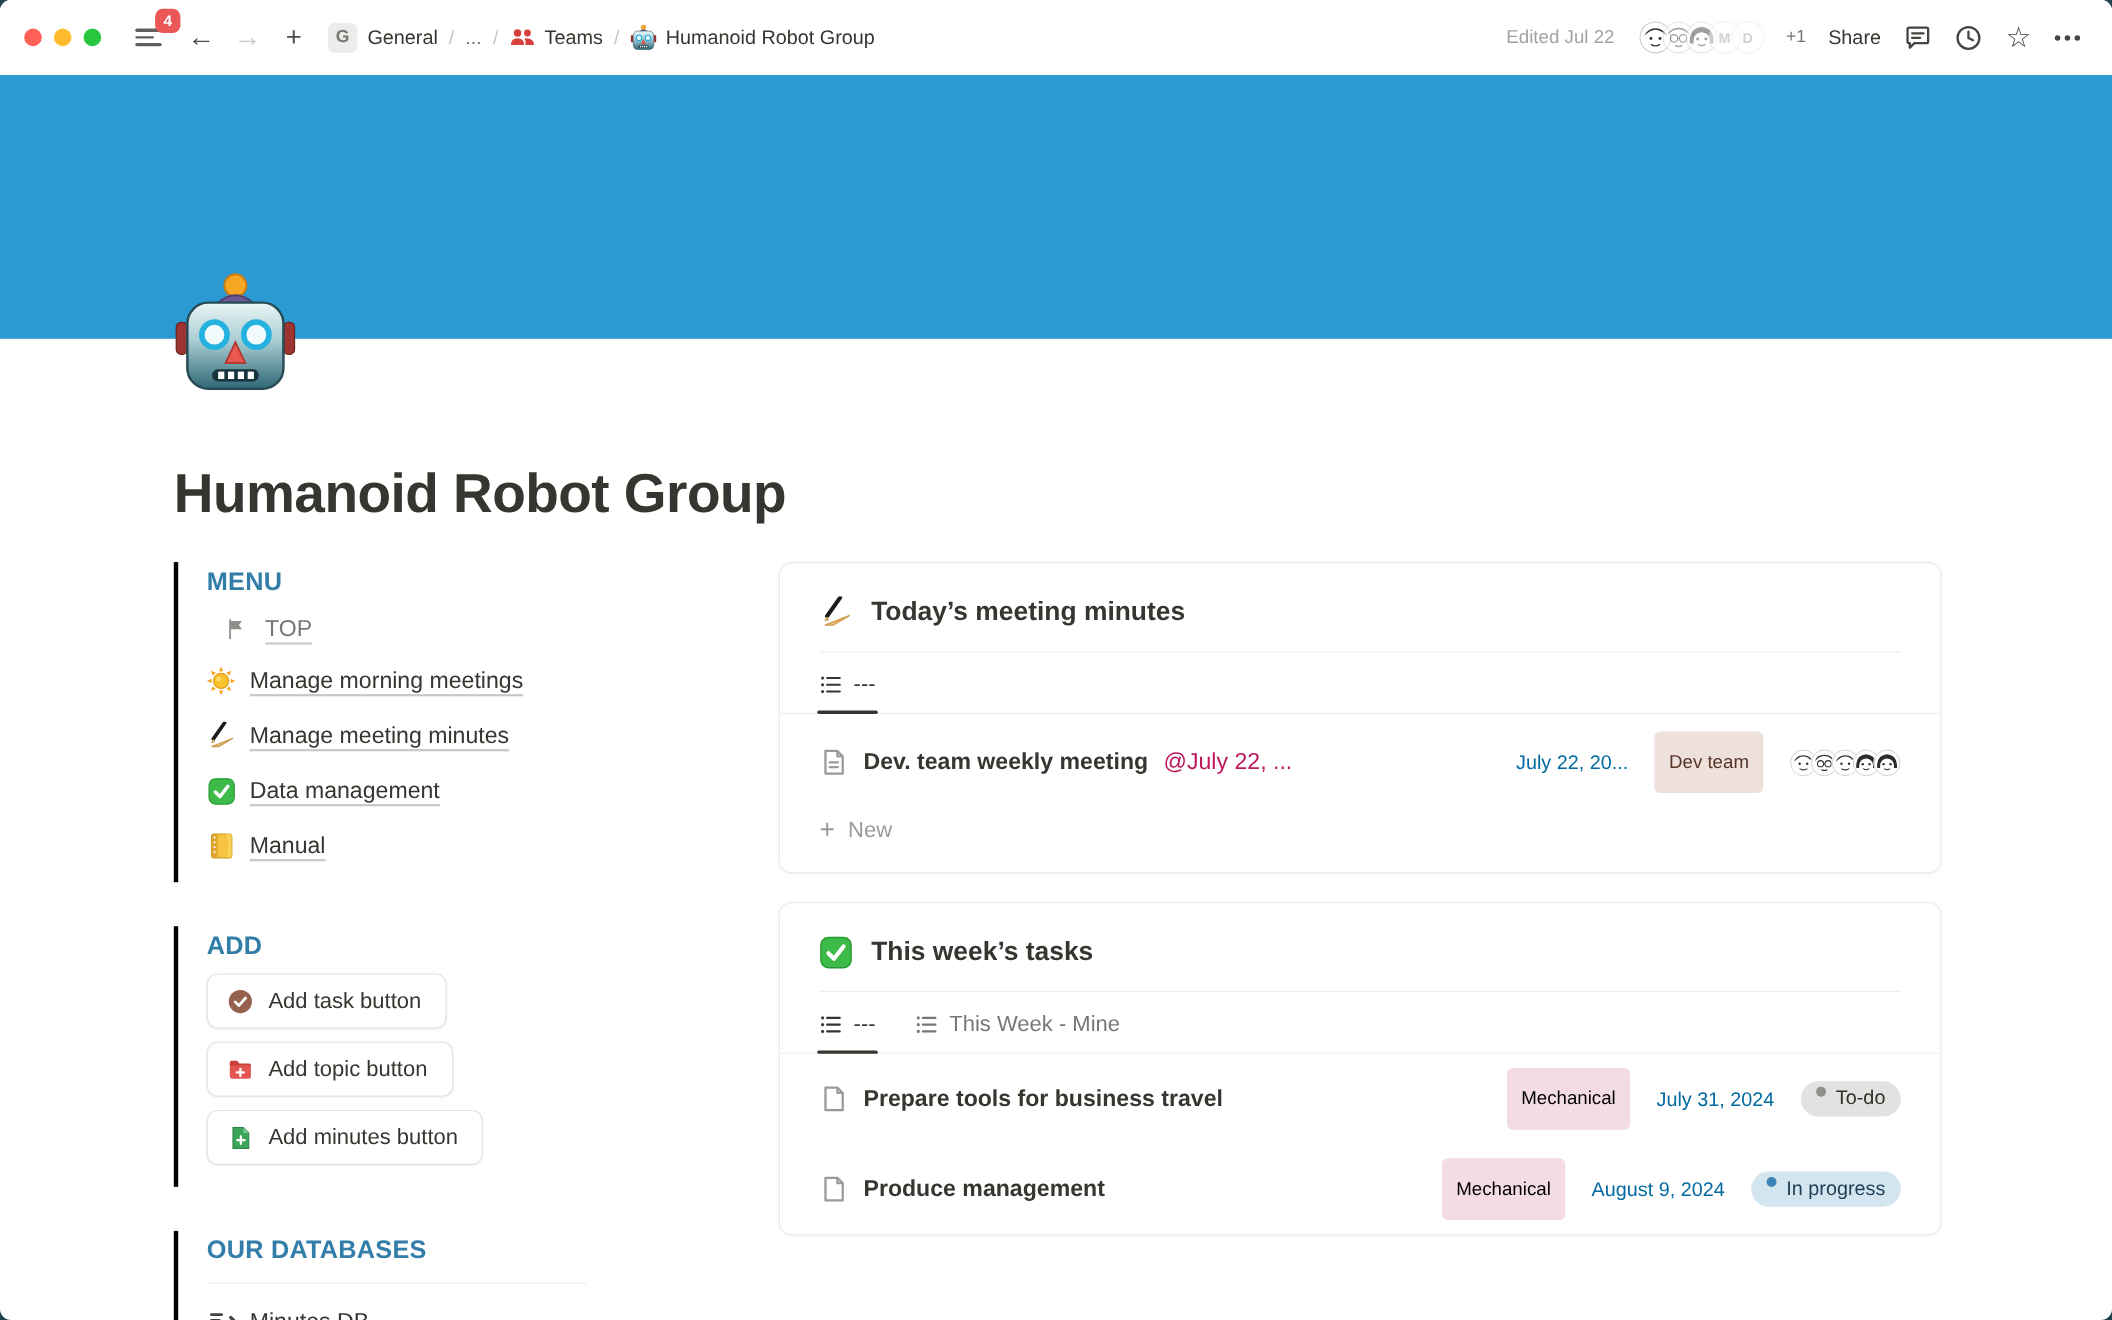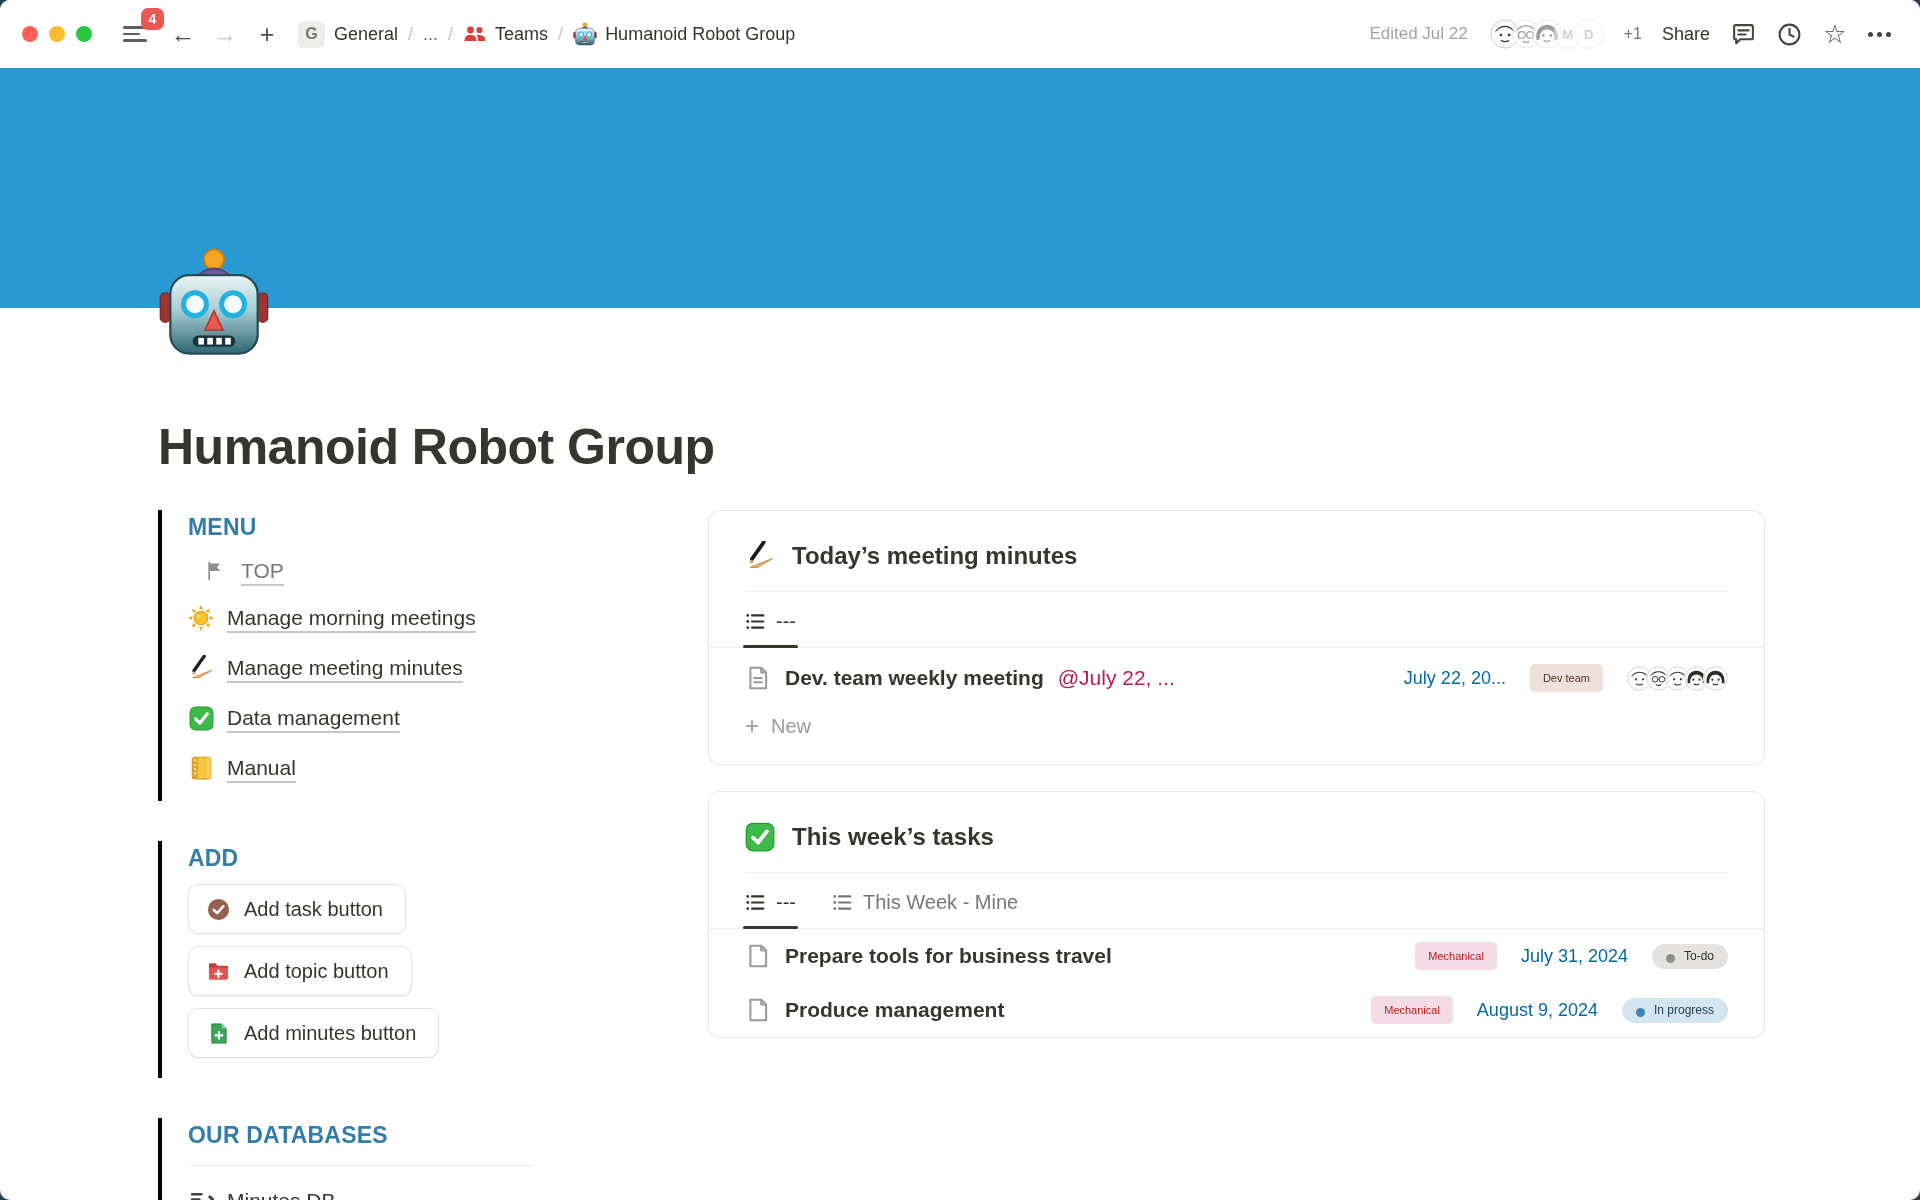--- a/index.html
+++ b/index.html
@@ -73,37 +73,37 @@
   .tab.active { color:#37352f; font-weight:500; }
   .tab.active::after { content:""; position:absolute; left:-2px; right:-2px; bottom:-1px; height:3px; background:#37352f; border-radius:3px; }
   .licon { width:21px; height:21px; color:currentColor; }
 
   .mrow { display:flex; align-items:center; gap:14px; padding:16px 36px 10px; cursor:pointer; }
   .doc-ic { width:26px; height:26px; color:#9b9a97; flex:none; }
   .mrow-title { font-size:21px; font-weight:700; color:#37352f; white-space:nowrap; }
   .mention { font-size:21px; color:#be185d; white-space:nowrap; overflow:hidden; text-overflow:ellipsis; }
   .rcluster { margin-left:auto; display:flex; align-items:center; gap:24px; flex:none; }
   .dateval { font-size:18px; color:#0369a1; white-space:nowrap; }
-  .tag { font-size:11px; padding:8px 13px; border-radius:5px; white-space:nowrap; }
+  .tag { font-size:17px; padding:18px 13px; border-radius:5px; white-space:nowrap; }
   .tag.devteam { background:#eee0da; color:#553428; }
-  .tag.mech { background:#f4dce6; color:#b91c1c; }
+  .tag.mech { background:#f4dce6; color:#000000; }
   .avrow { display:flex; }
   .avrow .av { width:25px; height:25px; margin-left:-6px; border-radius:50%; background:#fff; }
   .avrow .av:first-child { margin-left:0; }
   .newrow { display:flex; align-items:center; gap:12px; padding:12px 36px 26px; color:#9b9a97; font-size:20px; cursor:pointer; }
   .newplus { font-size:24px; line-height:1; color:#9b9a97; }
 
   .grp-row { display:flex; align-items:center; gap:13px; padding:22px 36px 10px; }
   .tri { width:0; height:0; border-left:7px solid transparent; border-right:7px solid transparent; border-top:10px solid #37352f; cursor:pointer; flex:none; }
   .grp-av { width:27px; height:27px; }
   .grp-name { font-size:21px; font-weight:700; color:#37352f; }
   .grp-count { font-size:20px; color:#9b9a97; margin-left:6px; }
   .trow { display:flex; align-items:center; gap:14px; padding:13px 36px; cursor:pointer; }
   .trow-title { font-size:21px; font-weight:700; color:#37352f; white-space:nowrap; }
-  .status { display:inline-flex; align-items:flex-end; gap:9px; border-radius:999px; padding:5px 14px 6px; font-size:12px; white-space:nowrap; }
+  .status { display:inline-flex; align-items:flex-start; gap:9px; border-radius:999px; padding:5px 14px 6px; font-size:18px; white-space:nowrap; }
   .status .sdot { width:9px; height:9px; border-radius:50%; flex:none; }
   .status.todo { background:#e3e2e0; color:#32302c; } .status.todo .sdot { background:#8f8e8b; }
   .status.inprogress { background:#d3e5ef; color:#1c3d54; } .status.inprogress .sdot { background:#3d83b8; }
 </style>
 </head>
 <body>
 
 <svg width="0" height="0" style="position:absolute">
   <defs>
     <linearGradient id="robohead" x1="0" y1="0" x2="0" y2="1">

